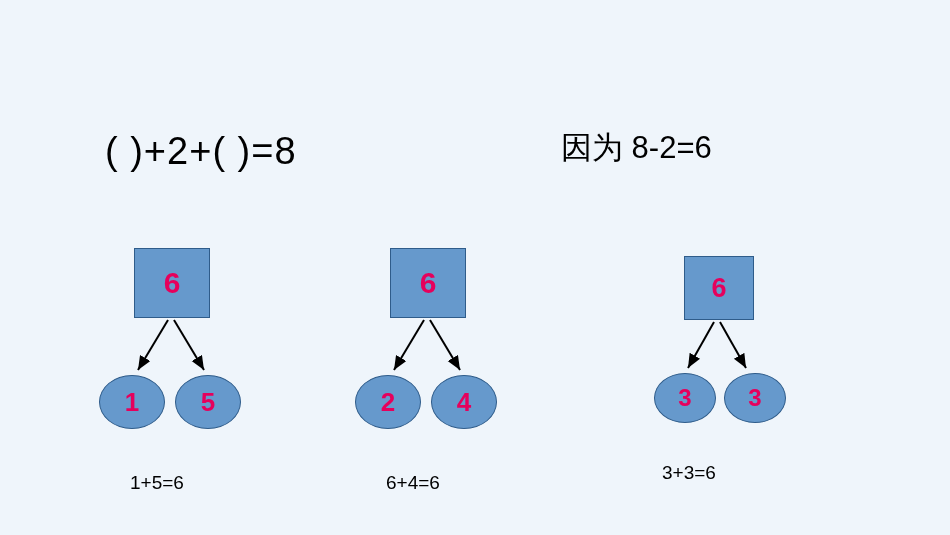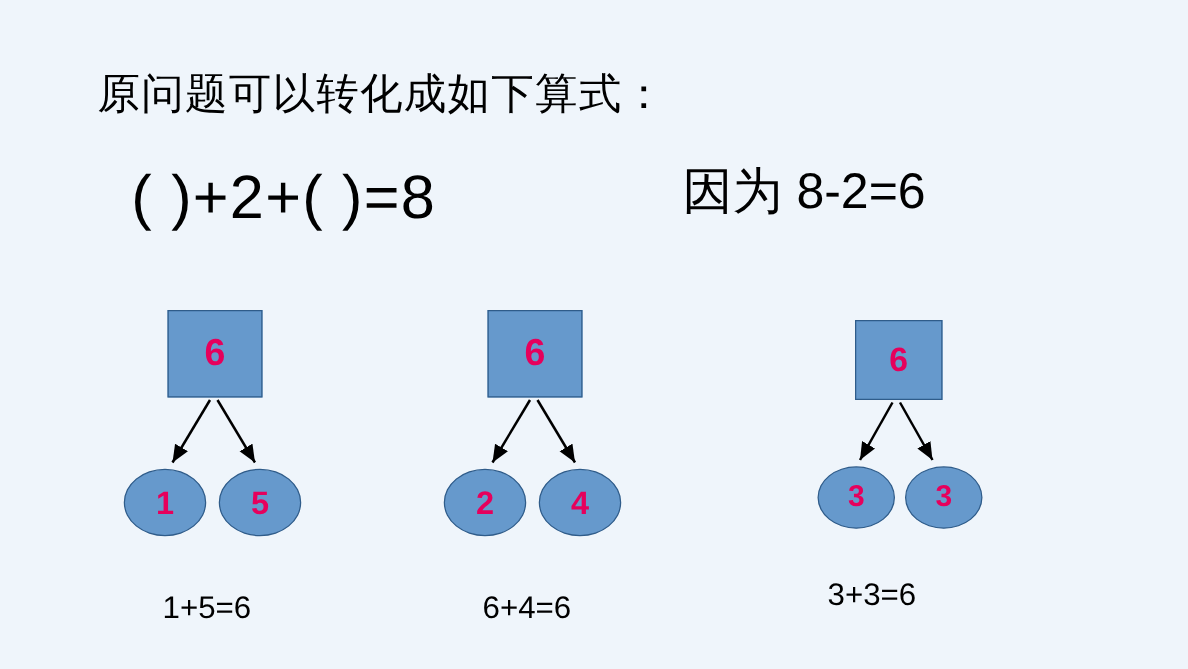--- a/index.html
+++ b/index.html
@@ -26,31 +26,31 @@
     top: 52px;
     font-size: 34px;
     color: #000000;
     letter-spacing: 1px;
     white-space: nowrap;
   }
   .equation {
     position: absolute;
     left: 105px;
     top: 130px;
-    font-size: 49px;
+    font-size: 38px;
     color: #000000;
     white-space: nowrap;
     letter-spacing: 1px;
   }
   .reason {
     position: absolute;
-    left: 546px;
+    left: 561px;
     top: 130px;
     width: 230px;
-    font-size: 40px;
+    font-size: 31px;
     color: #000000;
     line-height: 1.15;
   }
 
   
   .group {
     position: absolute;
   }
   .node-box {
     position: absolute;
@@ -76,37 +76,36 @@
     box-sizing: border-box;
     display: flex;
     align-items: center;
     justify-content: center;
     color: #e6005c;
     font-size: 26px;
     font-weight: bold;
   }
   .caption {
     position: absolute;
-    font-size: 25px;
+    font-size: 19px;
     color: #000000;
     white-space: nowrap;
   }
   svg.arrows {
     position: absolute;
     left: 0;
     top: 0;
     overflow: visible;
   }
 </style>
 </head>
 <body>
 
 <div class="slide">
 
-  <div class="heading">原问题可以转化成如下算式：</div>
 
   <div class="equation">(    )+2+(    )=8</div>
 
   <div class="reason">因为 8-2=6</div>
 
   <div class="group" style="left:96px; top:248px; width:230px; height:250px;">
     <svg class="arrows" width="230" height="200">
       <defs>
         <marker id="ah1" markerWidth="9" markerHeight="9" refX="7" refY="3" orient="auto">
           <path d="M0,0 L7,3 L0,6 z" fill="#000000"></path>

